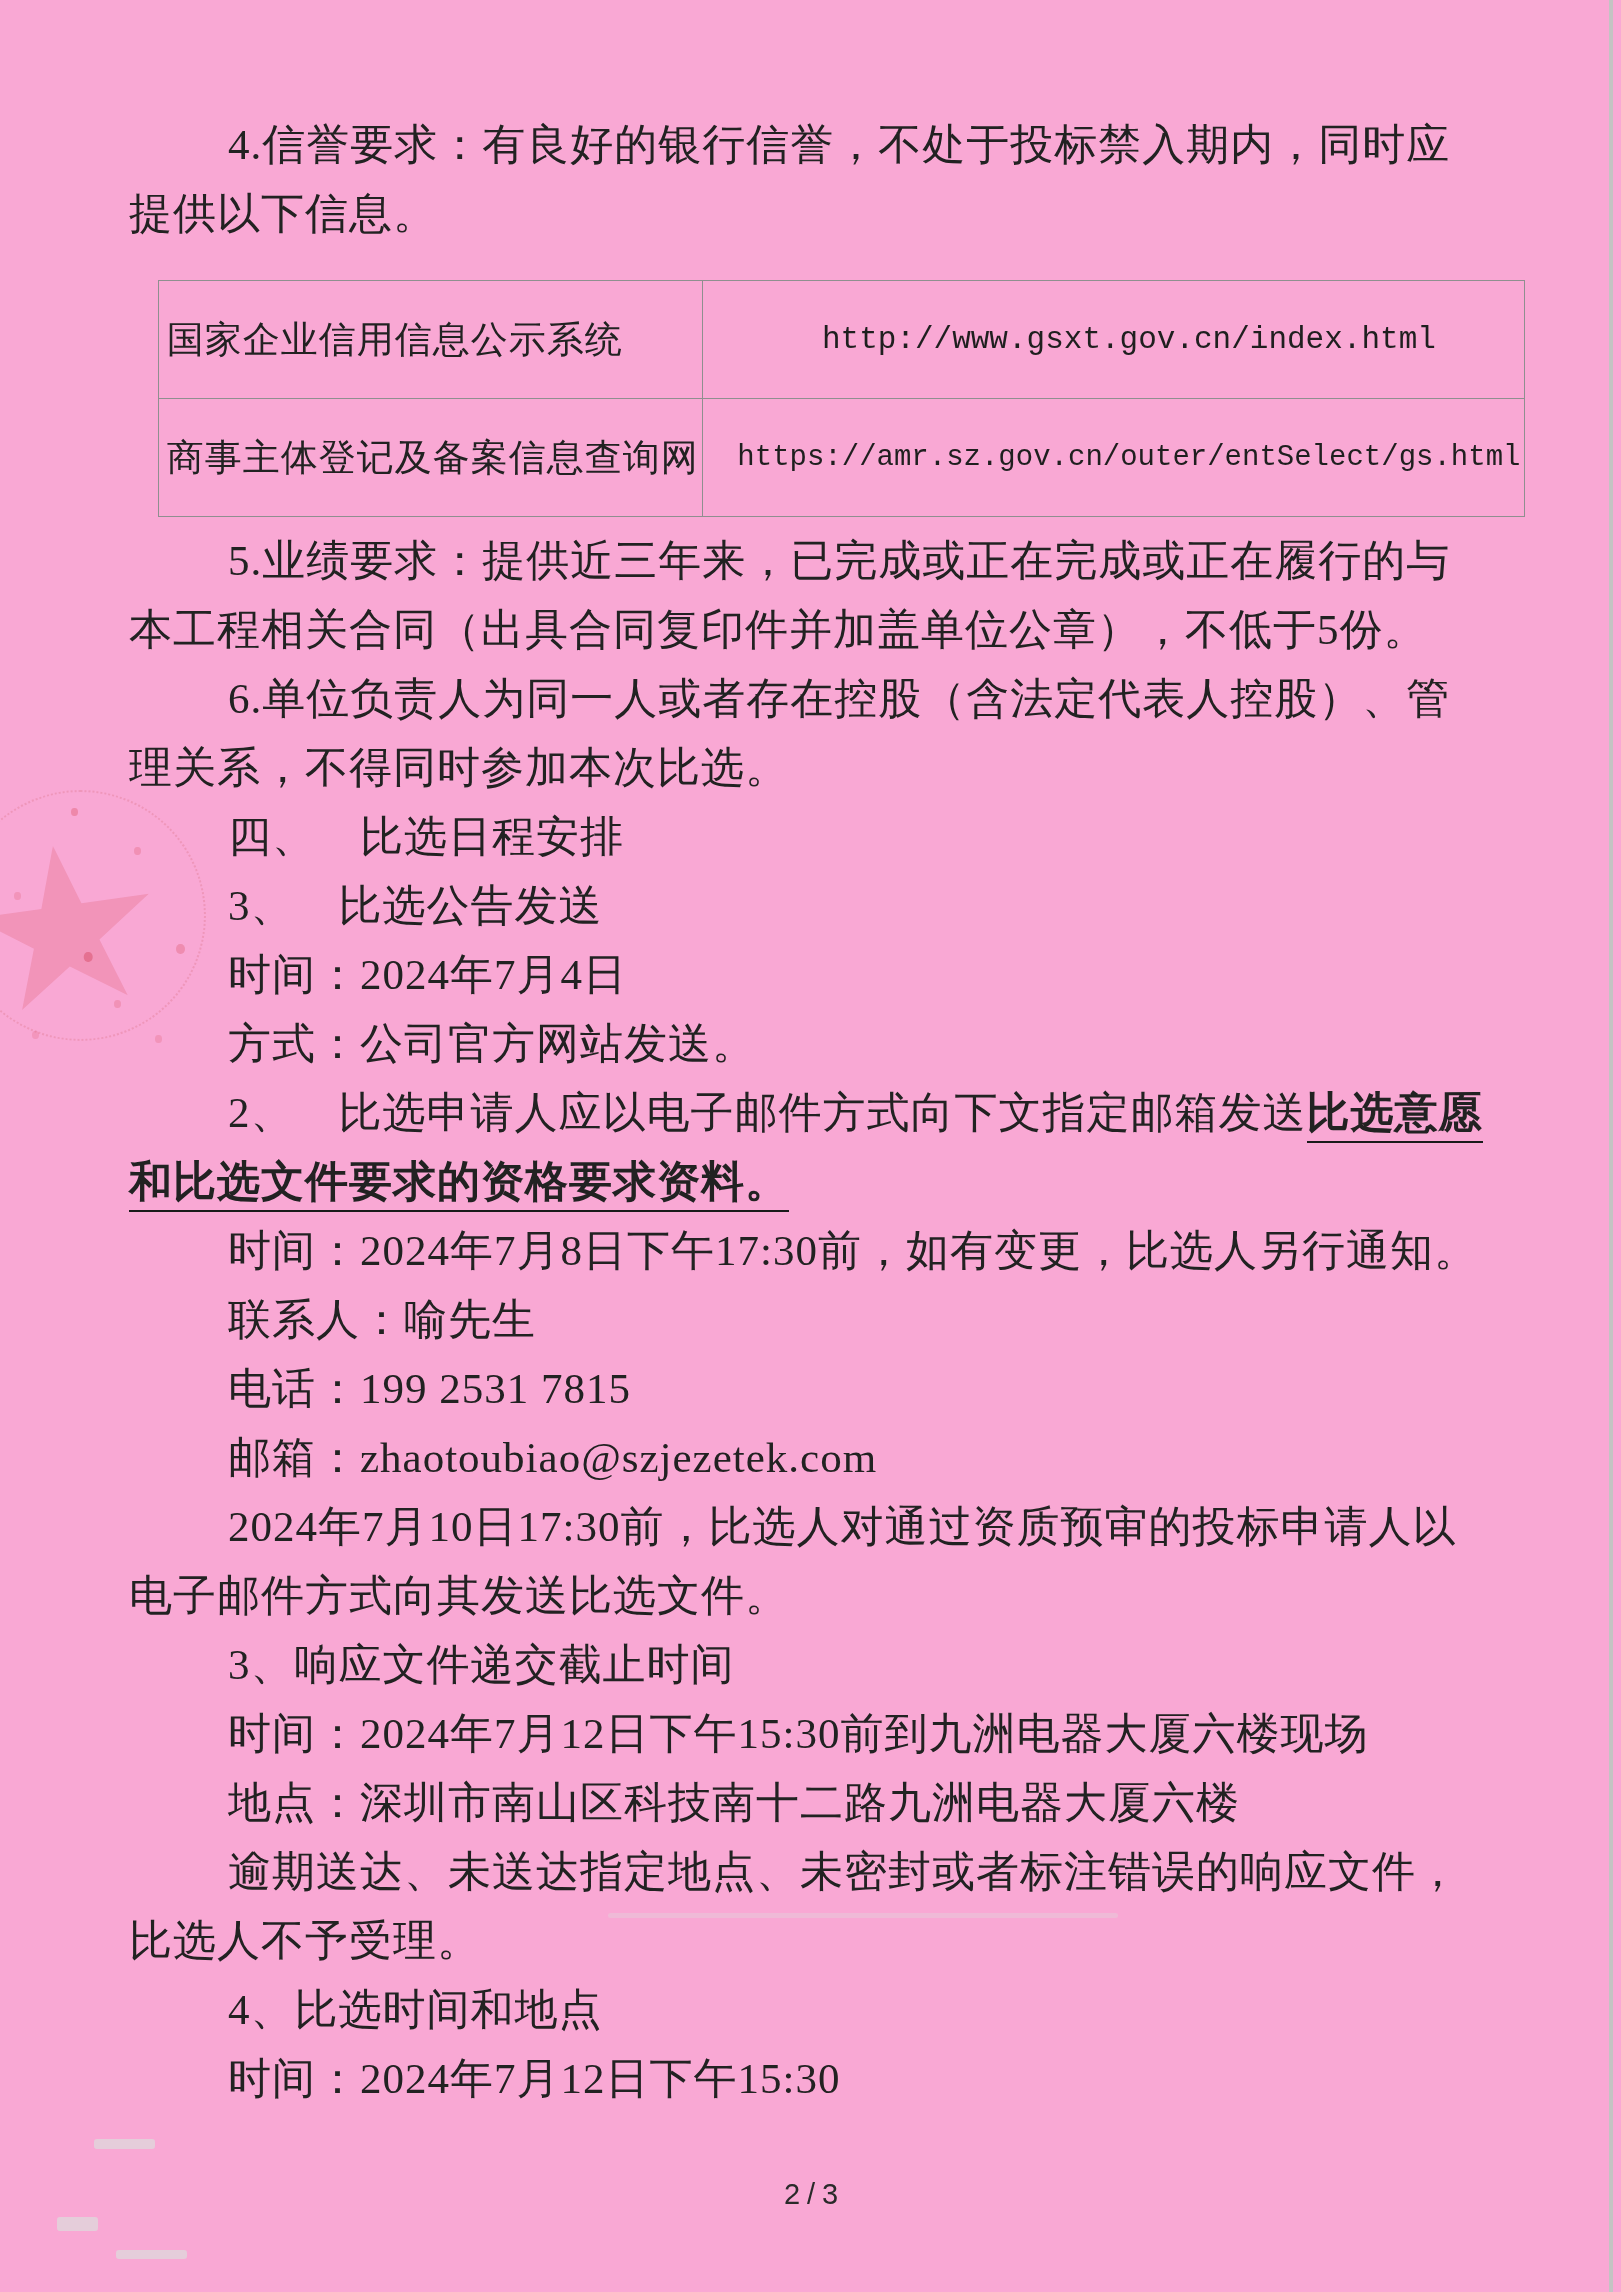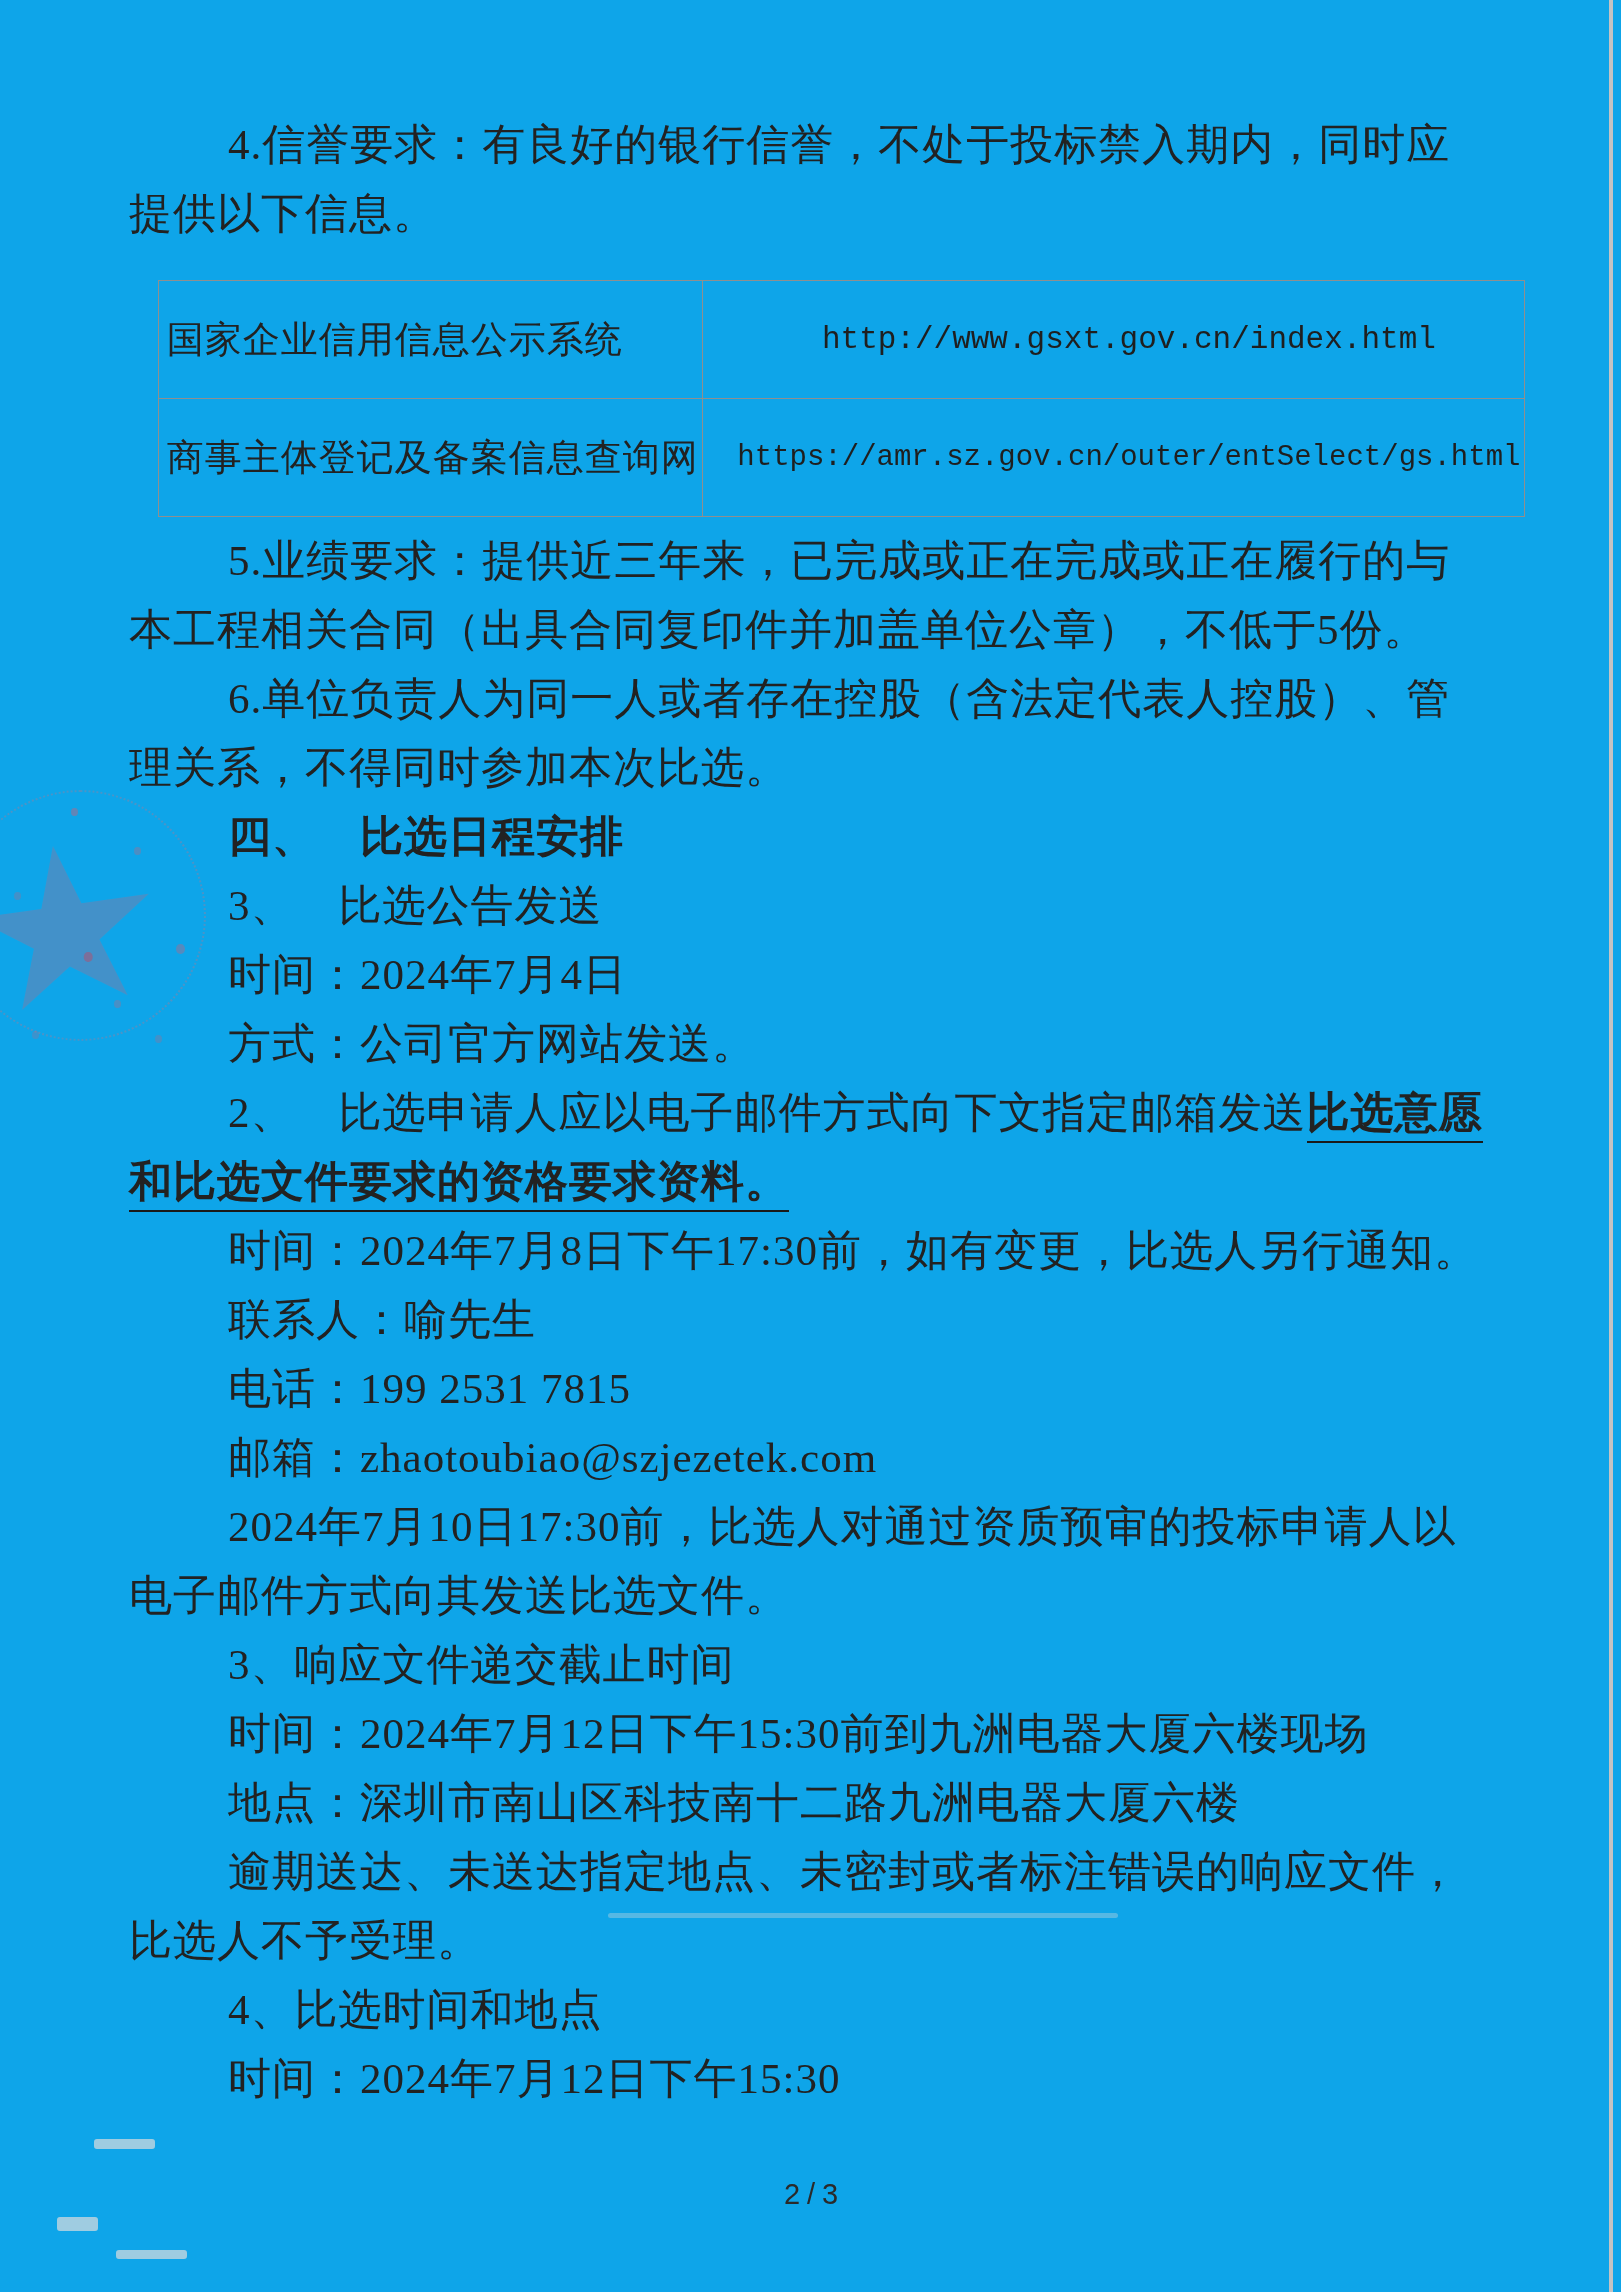--- a/index.html
+++ b/index.html
@@ -1,38 +1,38 @@
 <!DOCTYPE html>
 <html><head>
 <meta charset="utf-8">
 <style>
   html,body{margin:0;padding:0;background:#e8e8e8;}
   .page{
     position:relative;
     width:1621px;height:2293px;
     margin:0 auto;
-    background:#0ea5e9;
+    background:#f9a8d4;
     overflow:hidden;
     font-family:"Liberation Serif","DejaVu Serif",serif;
     color:#222;
   }
   .content{
     position:absolute;
     left:129px;top:110px;width:1364px;
   }
   .ln{
     margin:0;
     font-size:43px;
     line-height:69px;
     height:69px;
     letter-spacing:1px;
     white-space:nowrap;
   }
   .ind{ text-indent:99px; }
-  .bold{ font-weight:bold; }
+  .bold{ font-weight:normal; }
   .bu{
     font-weight:bold;
     border-bottom:2.9px solid #1a1a1a;
     padding-bottom:5px;
   }
   
   .info-table{
     margin:32px 0 8.8px 29px;
     width:1367px;
     border:1px solid #8f8f8f;

